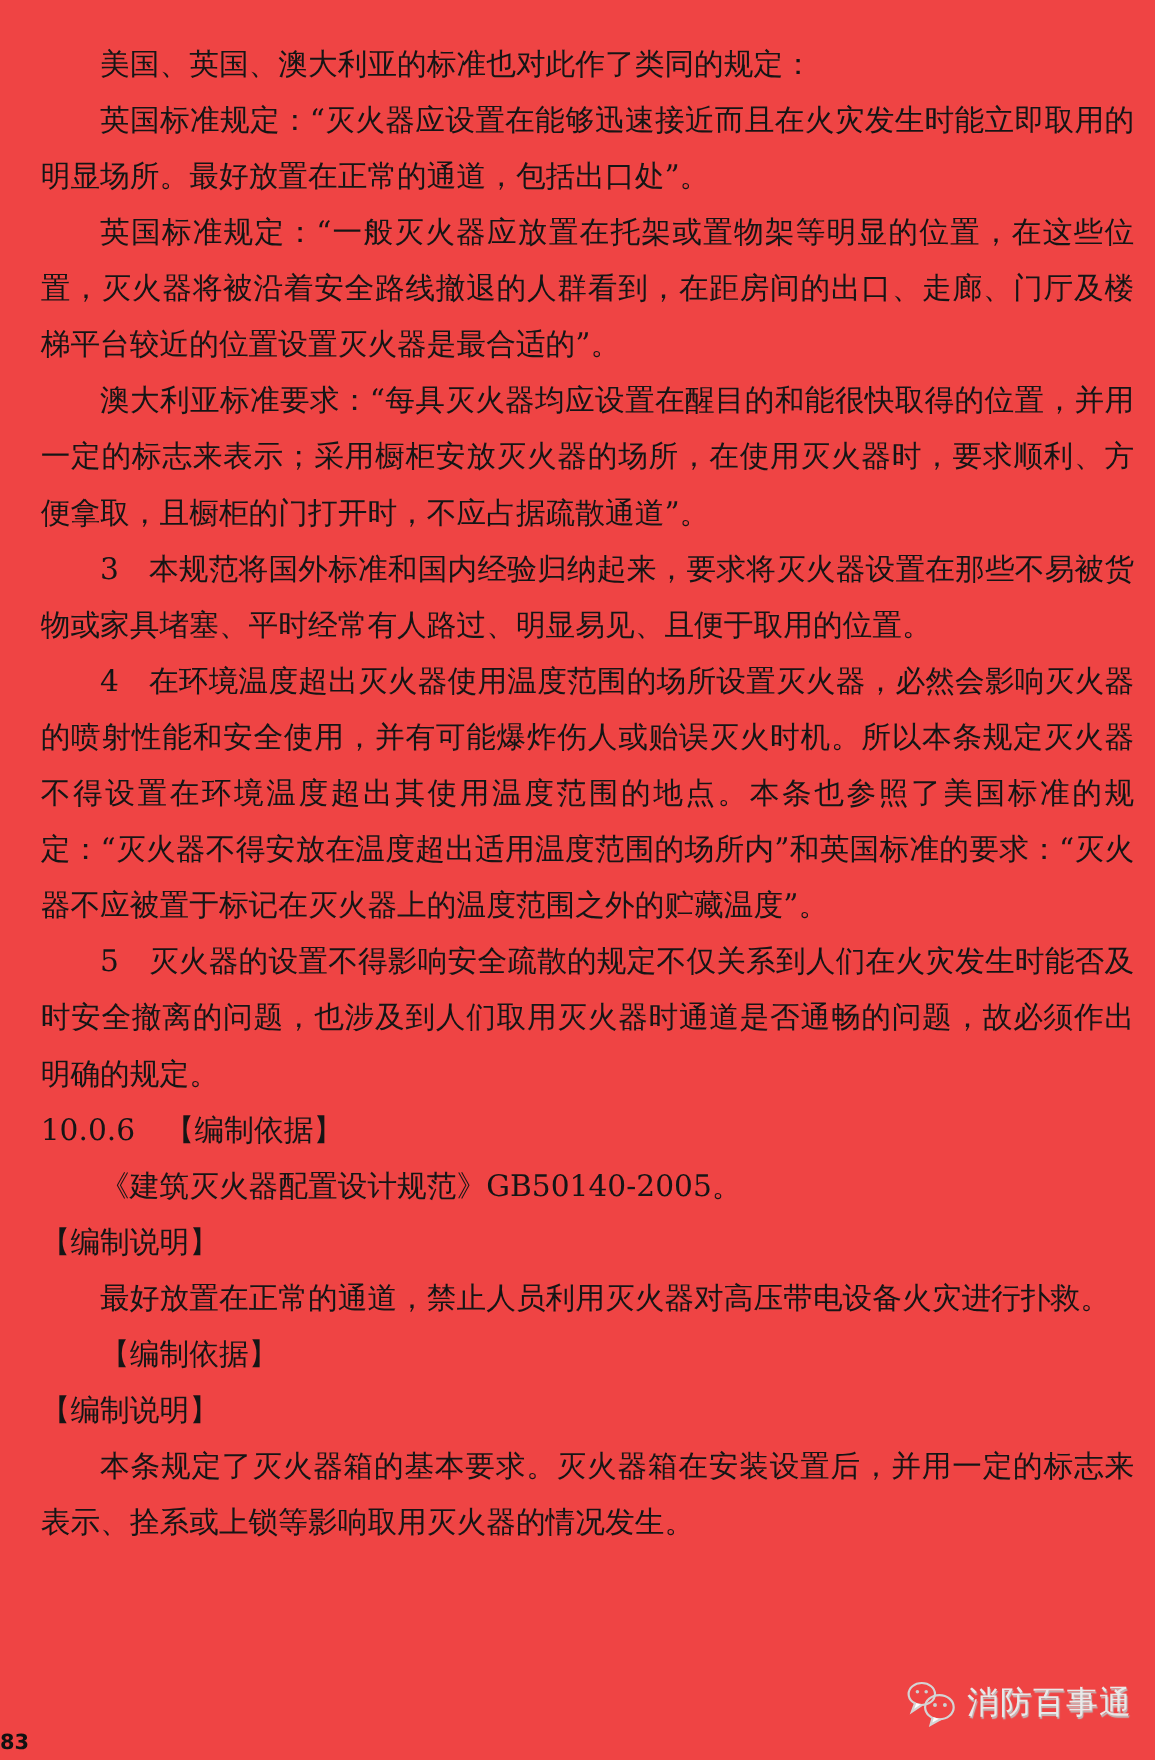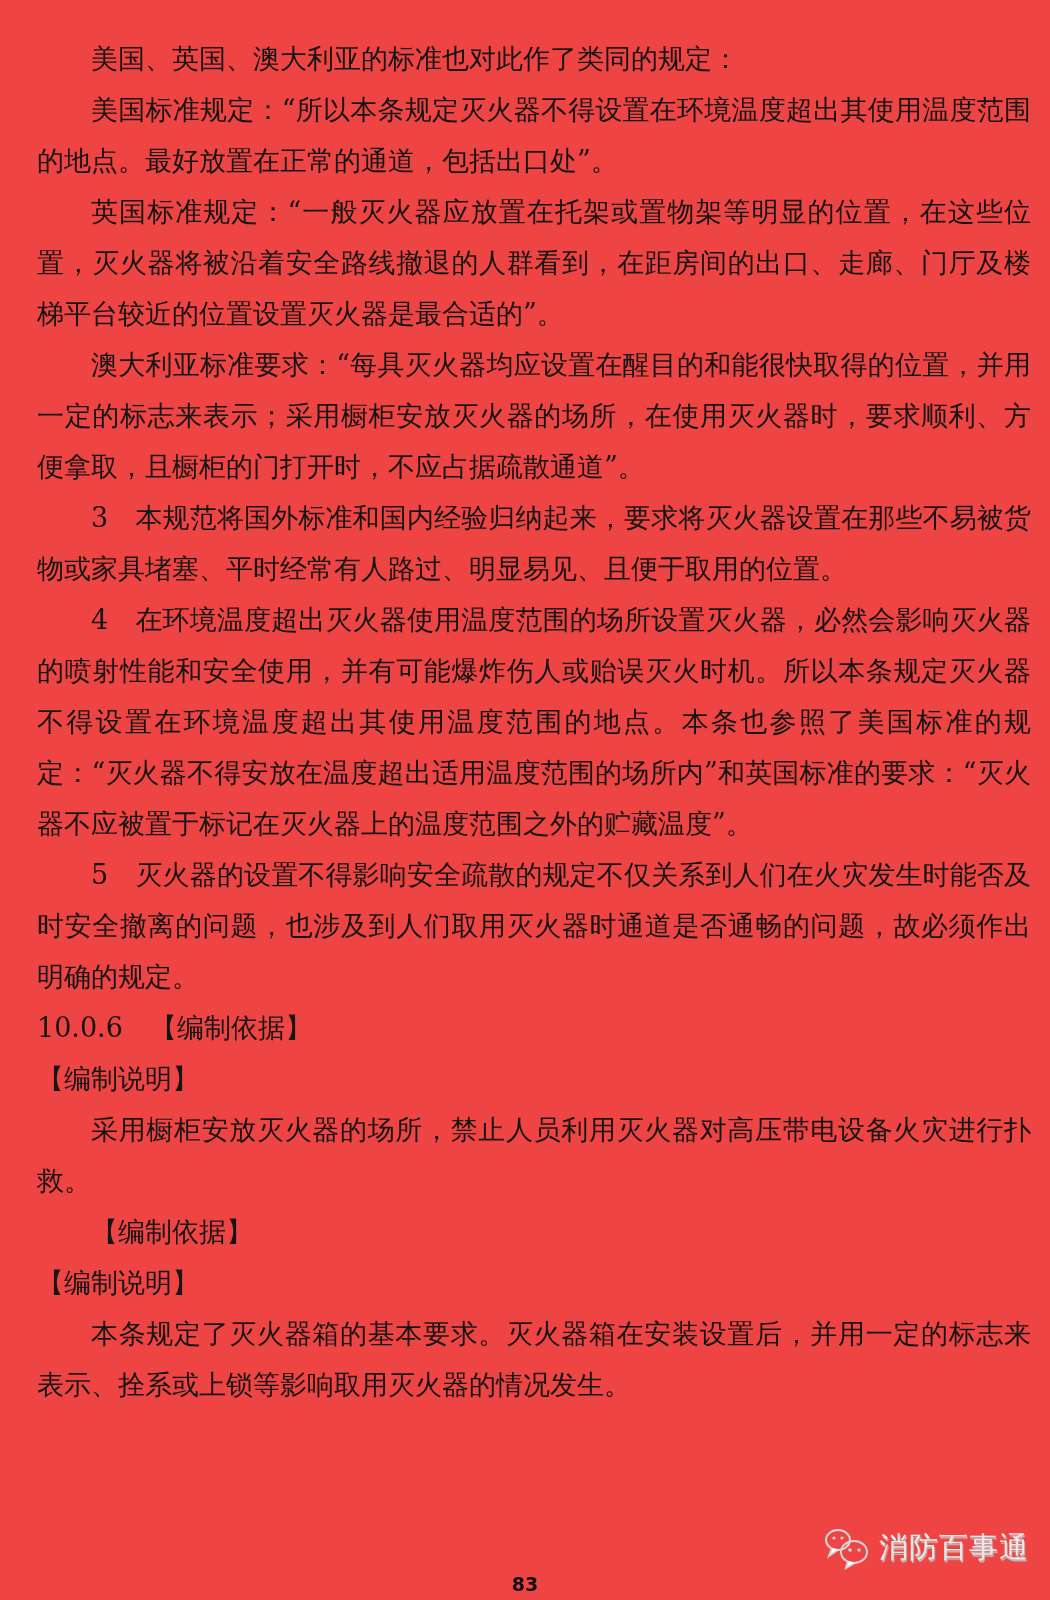--- a/index.html
+++ b/index.html
@@ -52,43 +52,43 @@
     letter-spacing: 1px;
     color: #e9e9e9;
     text-shadow: 1px 2px 1px #bdbdbd;
     white-space: nowrap;
   }
   .page-number {
     position: absolute;
     left: 0;
     right: 0;
     top: 1573px;
-    text-align: center;
     font-family: "DejaVu Sans", "Liberation Sans", sans-serif;
     font-weight: bold;
     font-size: 19px;
     color: #111111;
   }
 </style>
 </head>
 <body>
 
 <div class="page">
 
   <div class="body-text">
     <p class="indent">美国、英国、澳大利亚的标准也对此作了类同的规定：</p>
-    <p class="indent">美国标准规定：“所以本条规定灭火器不得设置在环境温度超出其使用温度范围的地点。最好放置在正常的通道，包括出口处”。</p>
+    <p class="indent">英国标准规定：“灭火器应设置在能够迅速接近而且在火灾发生时能立即取用的明显场所。最好放置在正常的通道，包括出口处”。</p>
     <p class="indent">英国标准规定：“一般灭火器应放置在托架或置物架等明显的位置，在这些位置，灭火器将被沿着安全路线撤退的人群看到，在距房间的出口、走廊、门厅及楼梯平台较近的位置设置灭火器是最合适的”。</p>
     <p class="indent">澳大利亚标准要求：“每具灭火器均应设置在醒目的和能很快取得的位置，并用一定的标志来表示；采用橱柜安放灭火器的场所，在使用灭火器时，要求顺利、方便拿取，且橱柜的门打开时，不应占据疏散通道”。</p>
     <p class="indent">3　本规范将国外标准和国内经验归纳起来，要求将灭火器设置在那些不易被货物或家具堵塞、平时经常有人路过、明显易见、且便于取用的位置。</p>
     <p class="indent">4　在环境温度超出灭火器使用温度范围的场所设置灭火器，必然会影响灭火器的喷射性能和安全使用，并有可能爆炸伤人或贻误灭火时机。所以本条规定灭火器不得设置在环境温度超出其使用温度范围的地点。本条也参照了美国标准的规定：“灭火器不得安放在温度超出适用温度范围的场所内”和英国标准的要求：“灭火器不应被置于标记在灭火器上的温度范围之外的贮藏温度”。</p>
     <p class="indent">5　灭火器的设置不得影响安全疏散的规定不仅关系到人们在火灾发生时能否及时安全撤离的问题，也涉及到人们取用灭火器时通道是否通畅的问题，故必须作出明确的规定。</p>
     <p>10.0.6　【编制依据】</p>
+    <p class="indent">《建筑灭火器配置设计规范》GB50140-2005。</p>
     <p>【编制说明】</p>
-    <p class="indent">采用橱柜安放灭火器的场所，禁止人员利用灭火器对高压带电设备火灾进行扑救。</p>
+    <p class="indent">最好放置在正常的通道，禁止人员利用灭火器对高压带电设备火灾进行扑救。</p>
     <p class="indent">【编制依据】</p>
     <p>【编制说明】</p>
     <p class="indent">本条规定了灭火器箱的基本要求。灭火器箱在安装设置后，并用一定的标志来表示、拴系或上锁等影响取用灭火器的情况发生。</p>
   </div>
 
   <div class="watermark">
     <span class="wm-icon">
       <svg width="48" height="42" viewBox="0 0 48 42" xmlns="http://www.w3.org/2000/svg">
         <g fill="none" stroke="#d4d4d4" stroke-width="2">
           <ellipse cx="14" cy="12" rx="12" ry="10"></ellipse>

